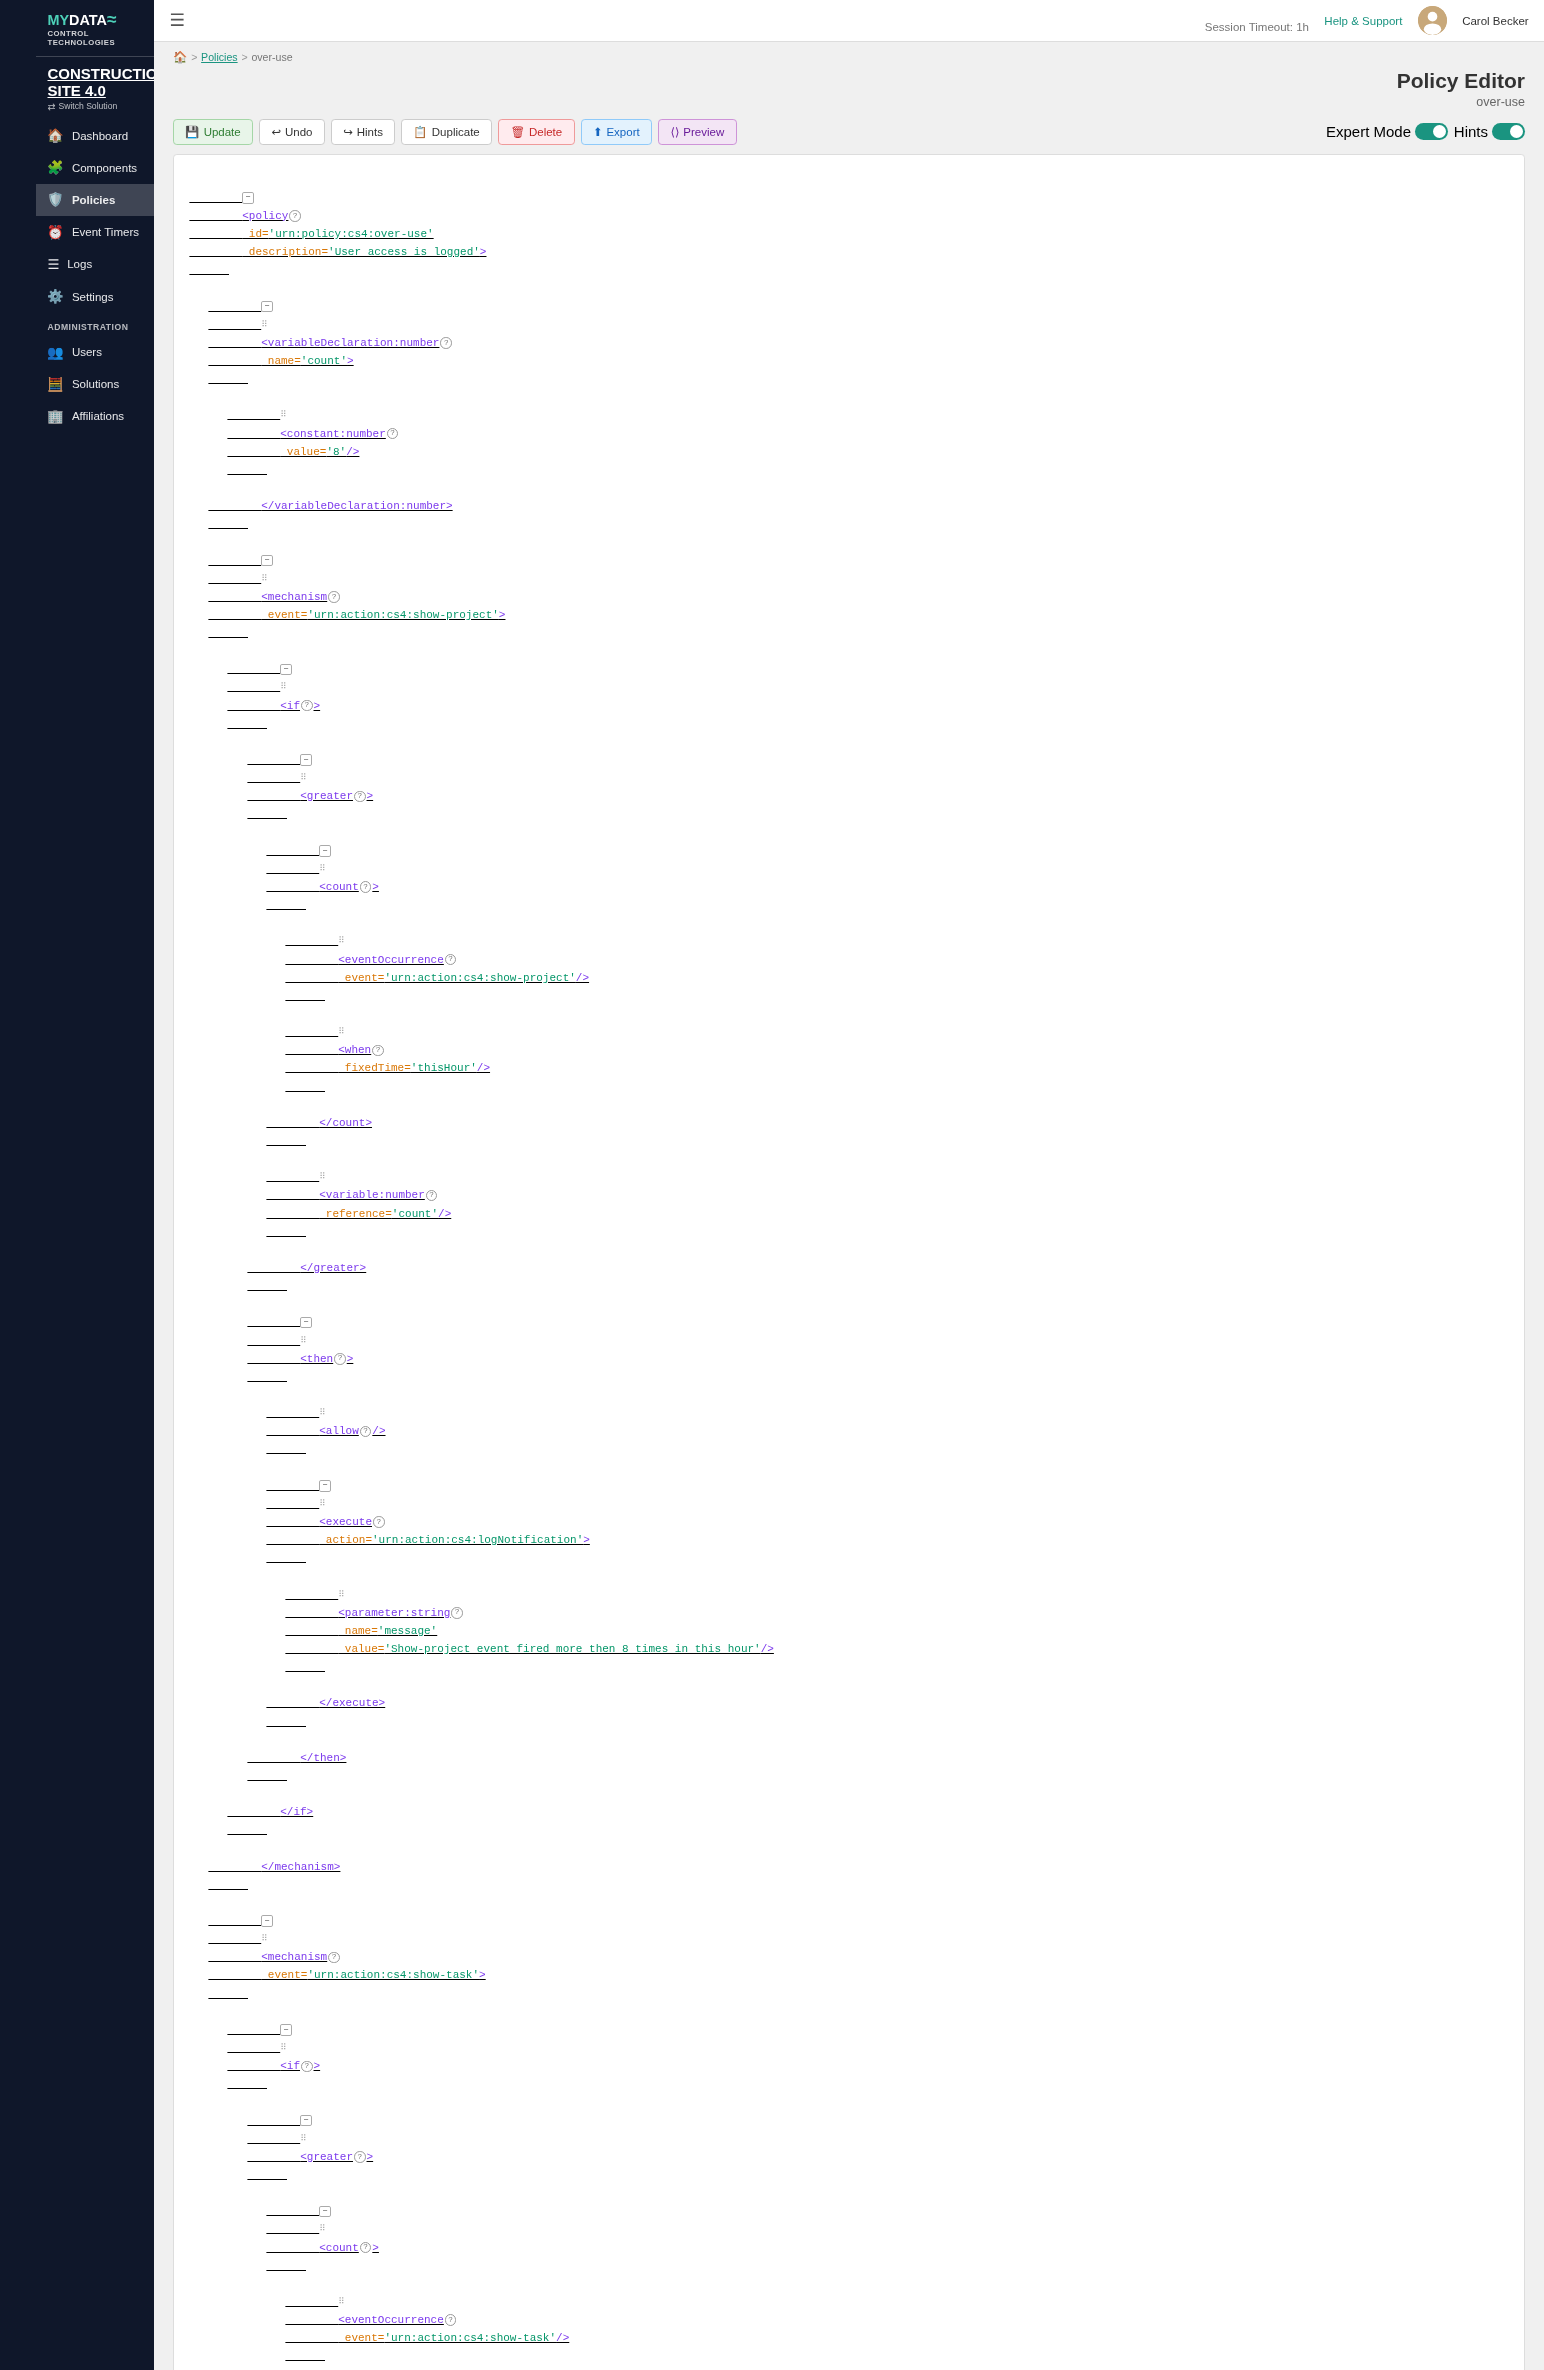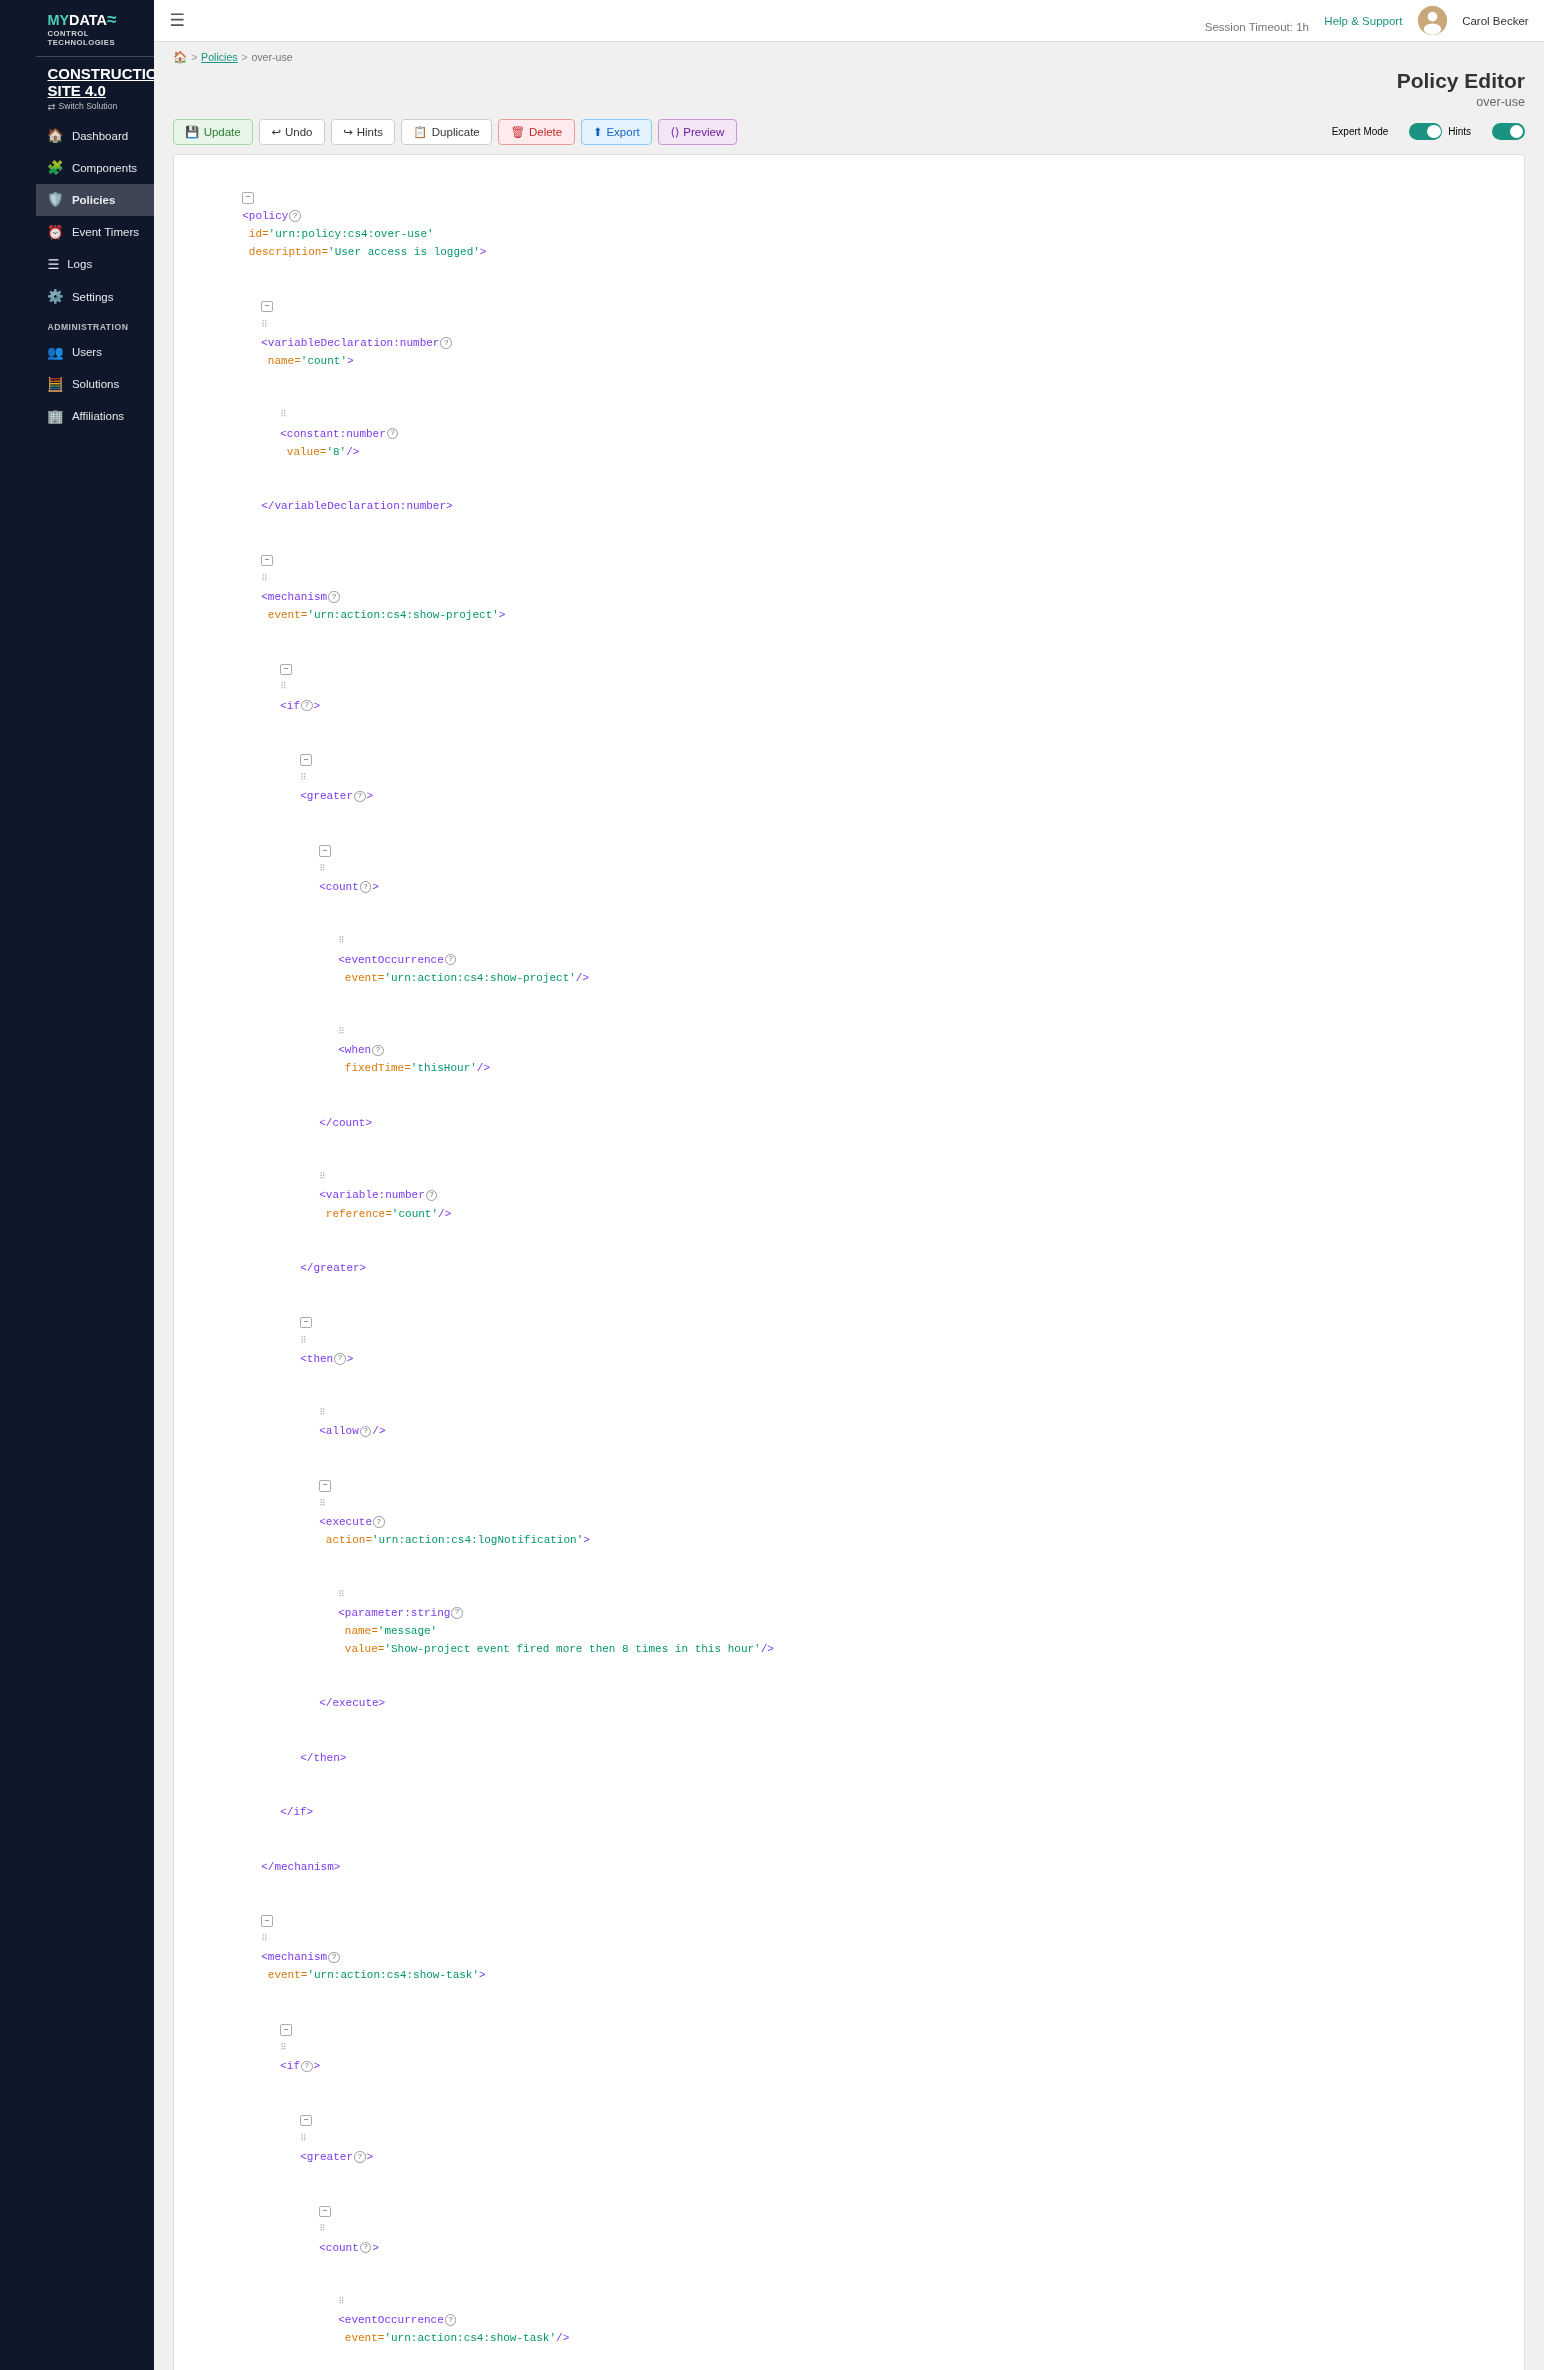--- a/index.html
+++ b/index.html
@@ -175,23 +175,22 @@
       gap: 3.8px;
     }
     .btn-primary { background: #e8f5e9; border-color: #a5d6a7; color: #2e7d32; }
     .btn-danger { background: #ffebee; border-color: #ef9a9a; color: #c62828; }
     .btn-info { background: #e3f2fd; border-color: #90caf9; color: #1565c0; }
     .btn-preview { background: #f3e5f5; border-color: #ce93d8; color: #6a1b9a; }
 
     .toolbar-spacer { flex: 1; }
     .toggle-group {
       display: flex;
-      align-items: center;
-      gap: 21px;
-      font-size: 10px;
+      gap: 4px;
+      font-size: 15px;
     }
     .toggle-switch {
       width: 33px;
       height: 17.3px;
       border-radius: 8.6px;
       background: #1a9480;
       position: relative;
       cursor: pointer;
       display: inline-block;
     }
@@ -213,21 +212,21 @@
       border: 1px solid #ddd;
       border-radius: 3.8px;
       padding: 15.4px;
       font-family: 'Courier New', Courier, monospace;
       font-size: 11px;
       line-height: 1.65;
       overflow-x: auto;
     }
 
     
-    .xml-line { white-space: pre; display: block; }
+    .xml-line { white-space: pre; display: block; text-decoration: underline; }
     .tag { color: #7c3aed; }
     .attr-name { color: #d97706; }
     .attr-value { color: #059669; }
     .expand-btn {
       display: inline-flex;
       align-items: center;
       justify-content: center;
       width: 11.5px;
       height: 11.5px;
       border: 1px solid #aaa;

